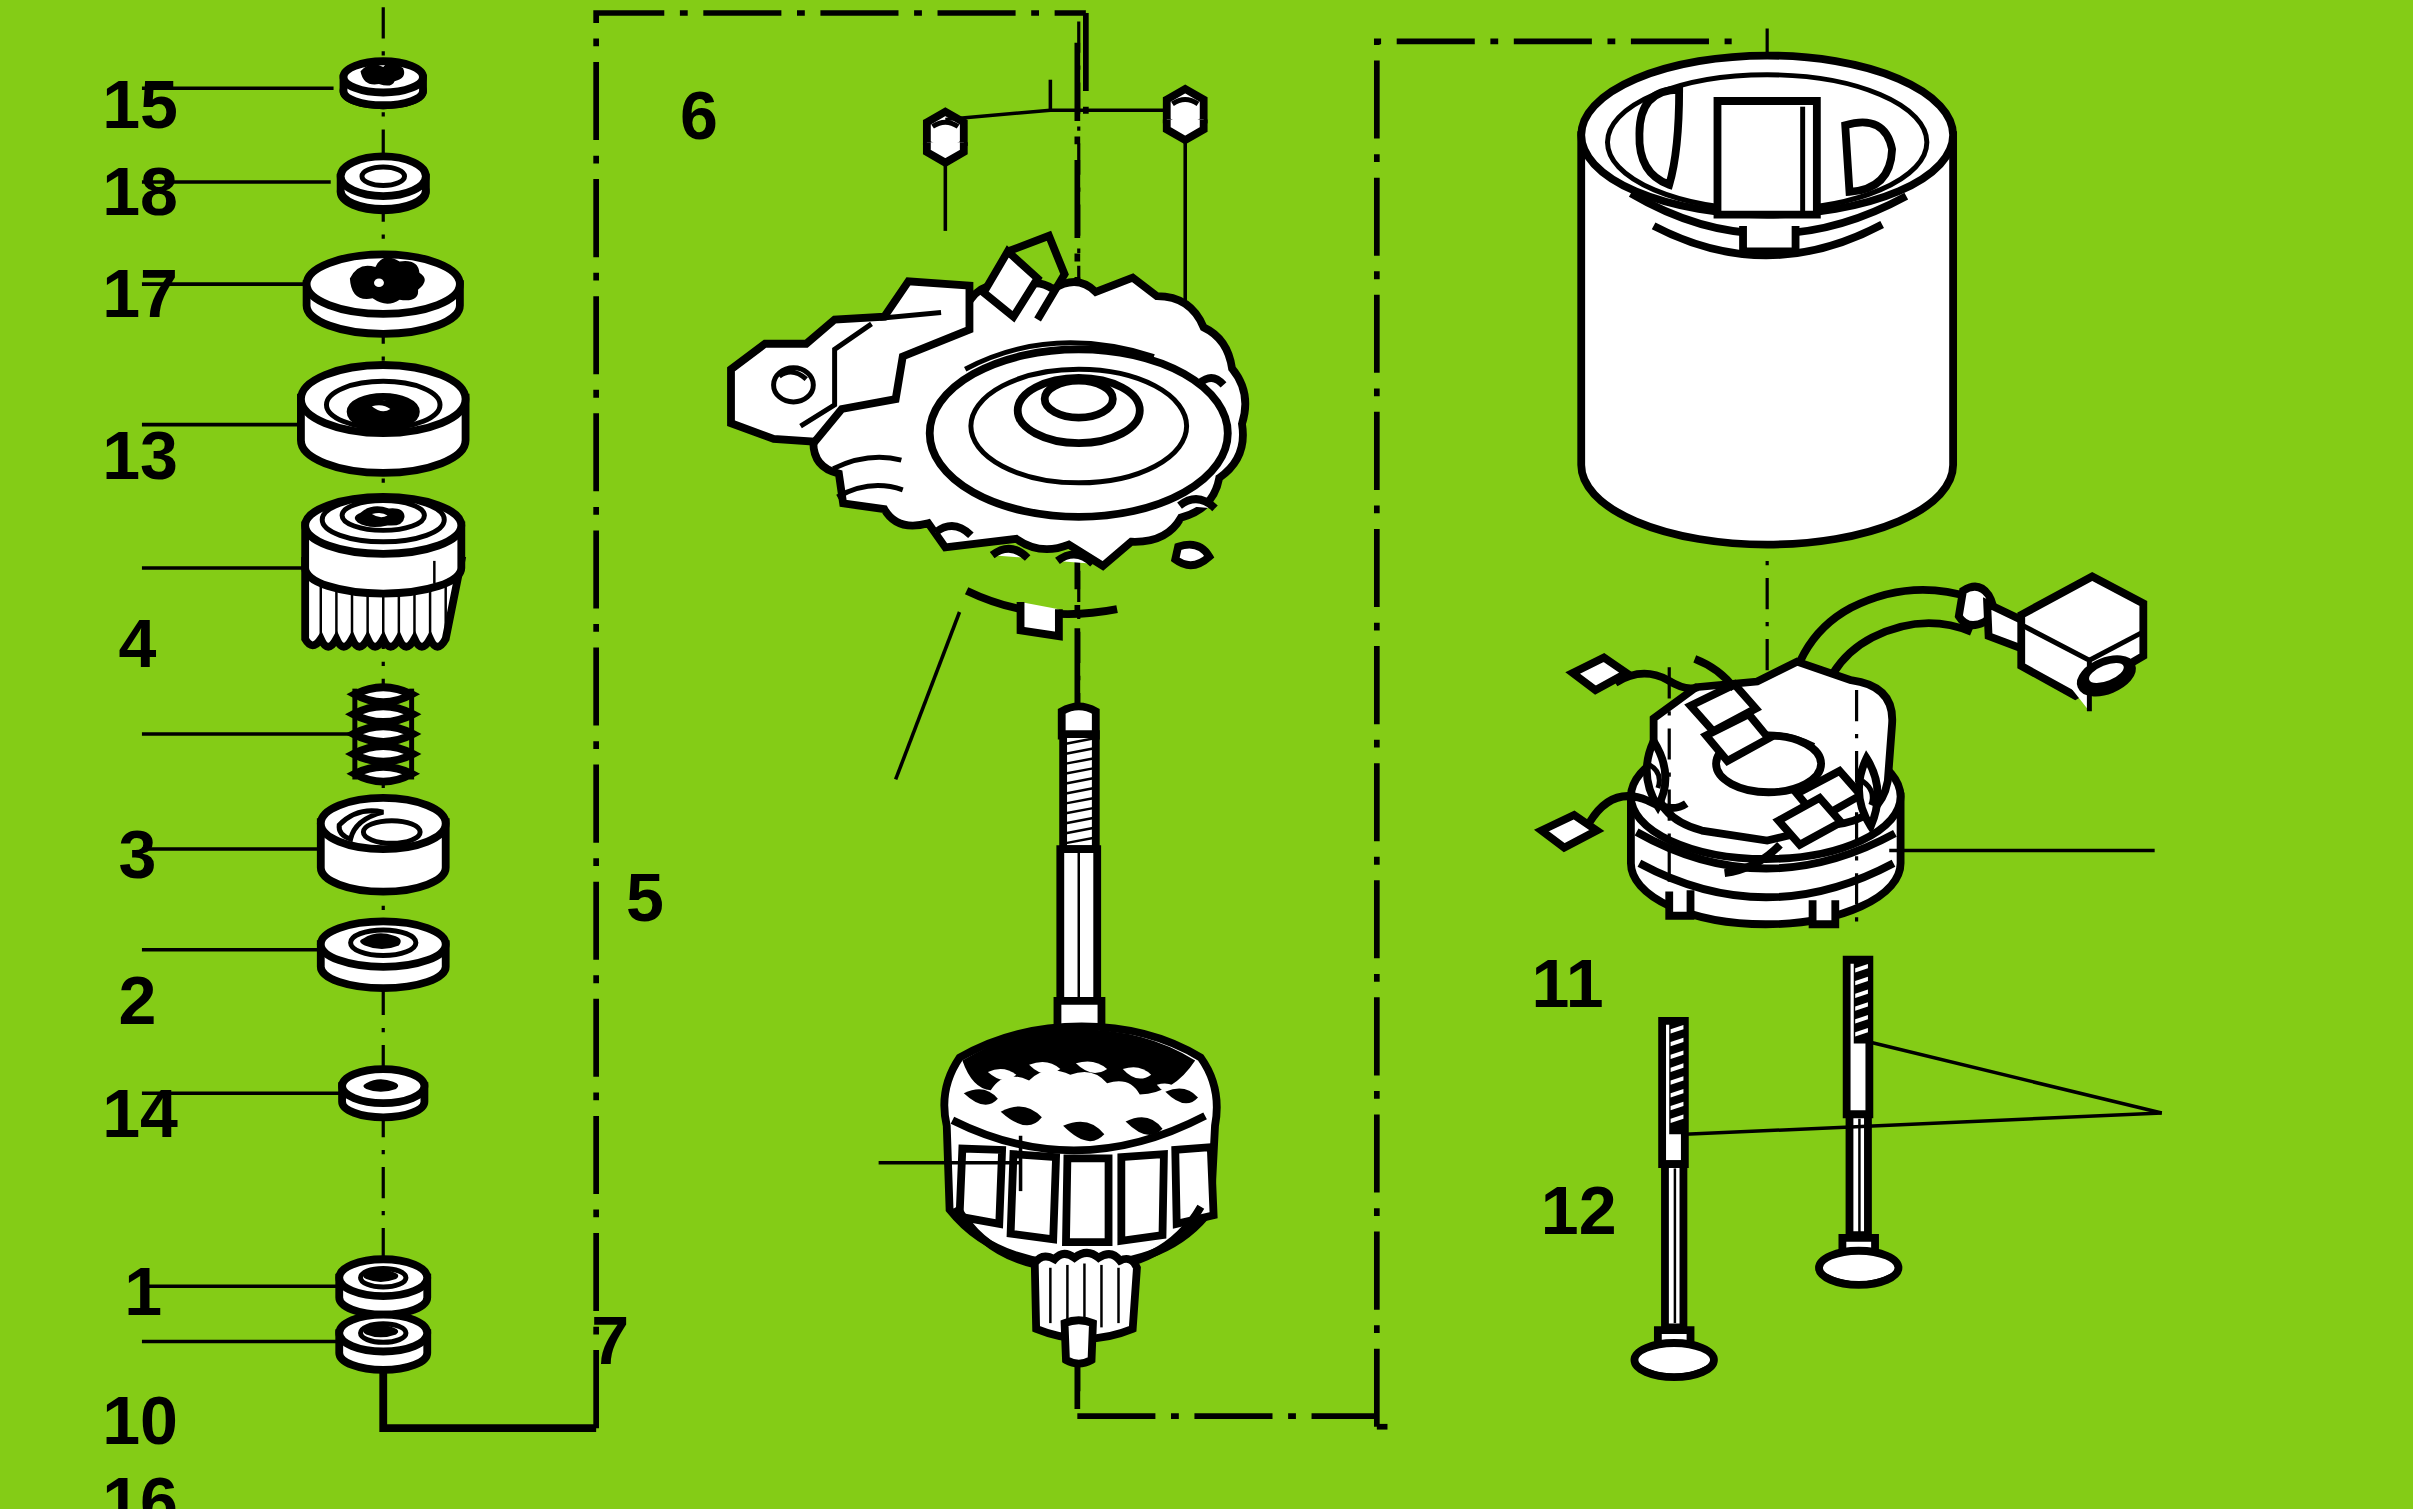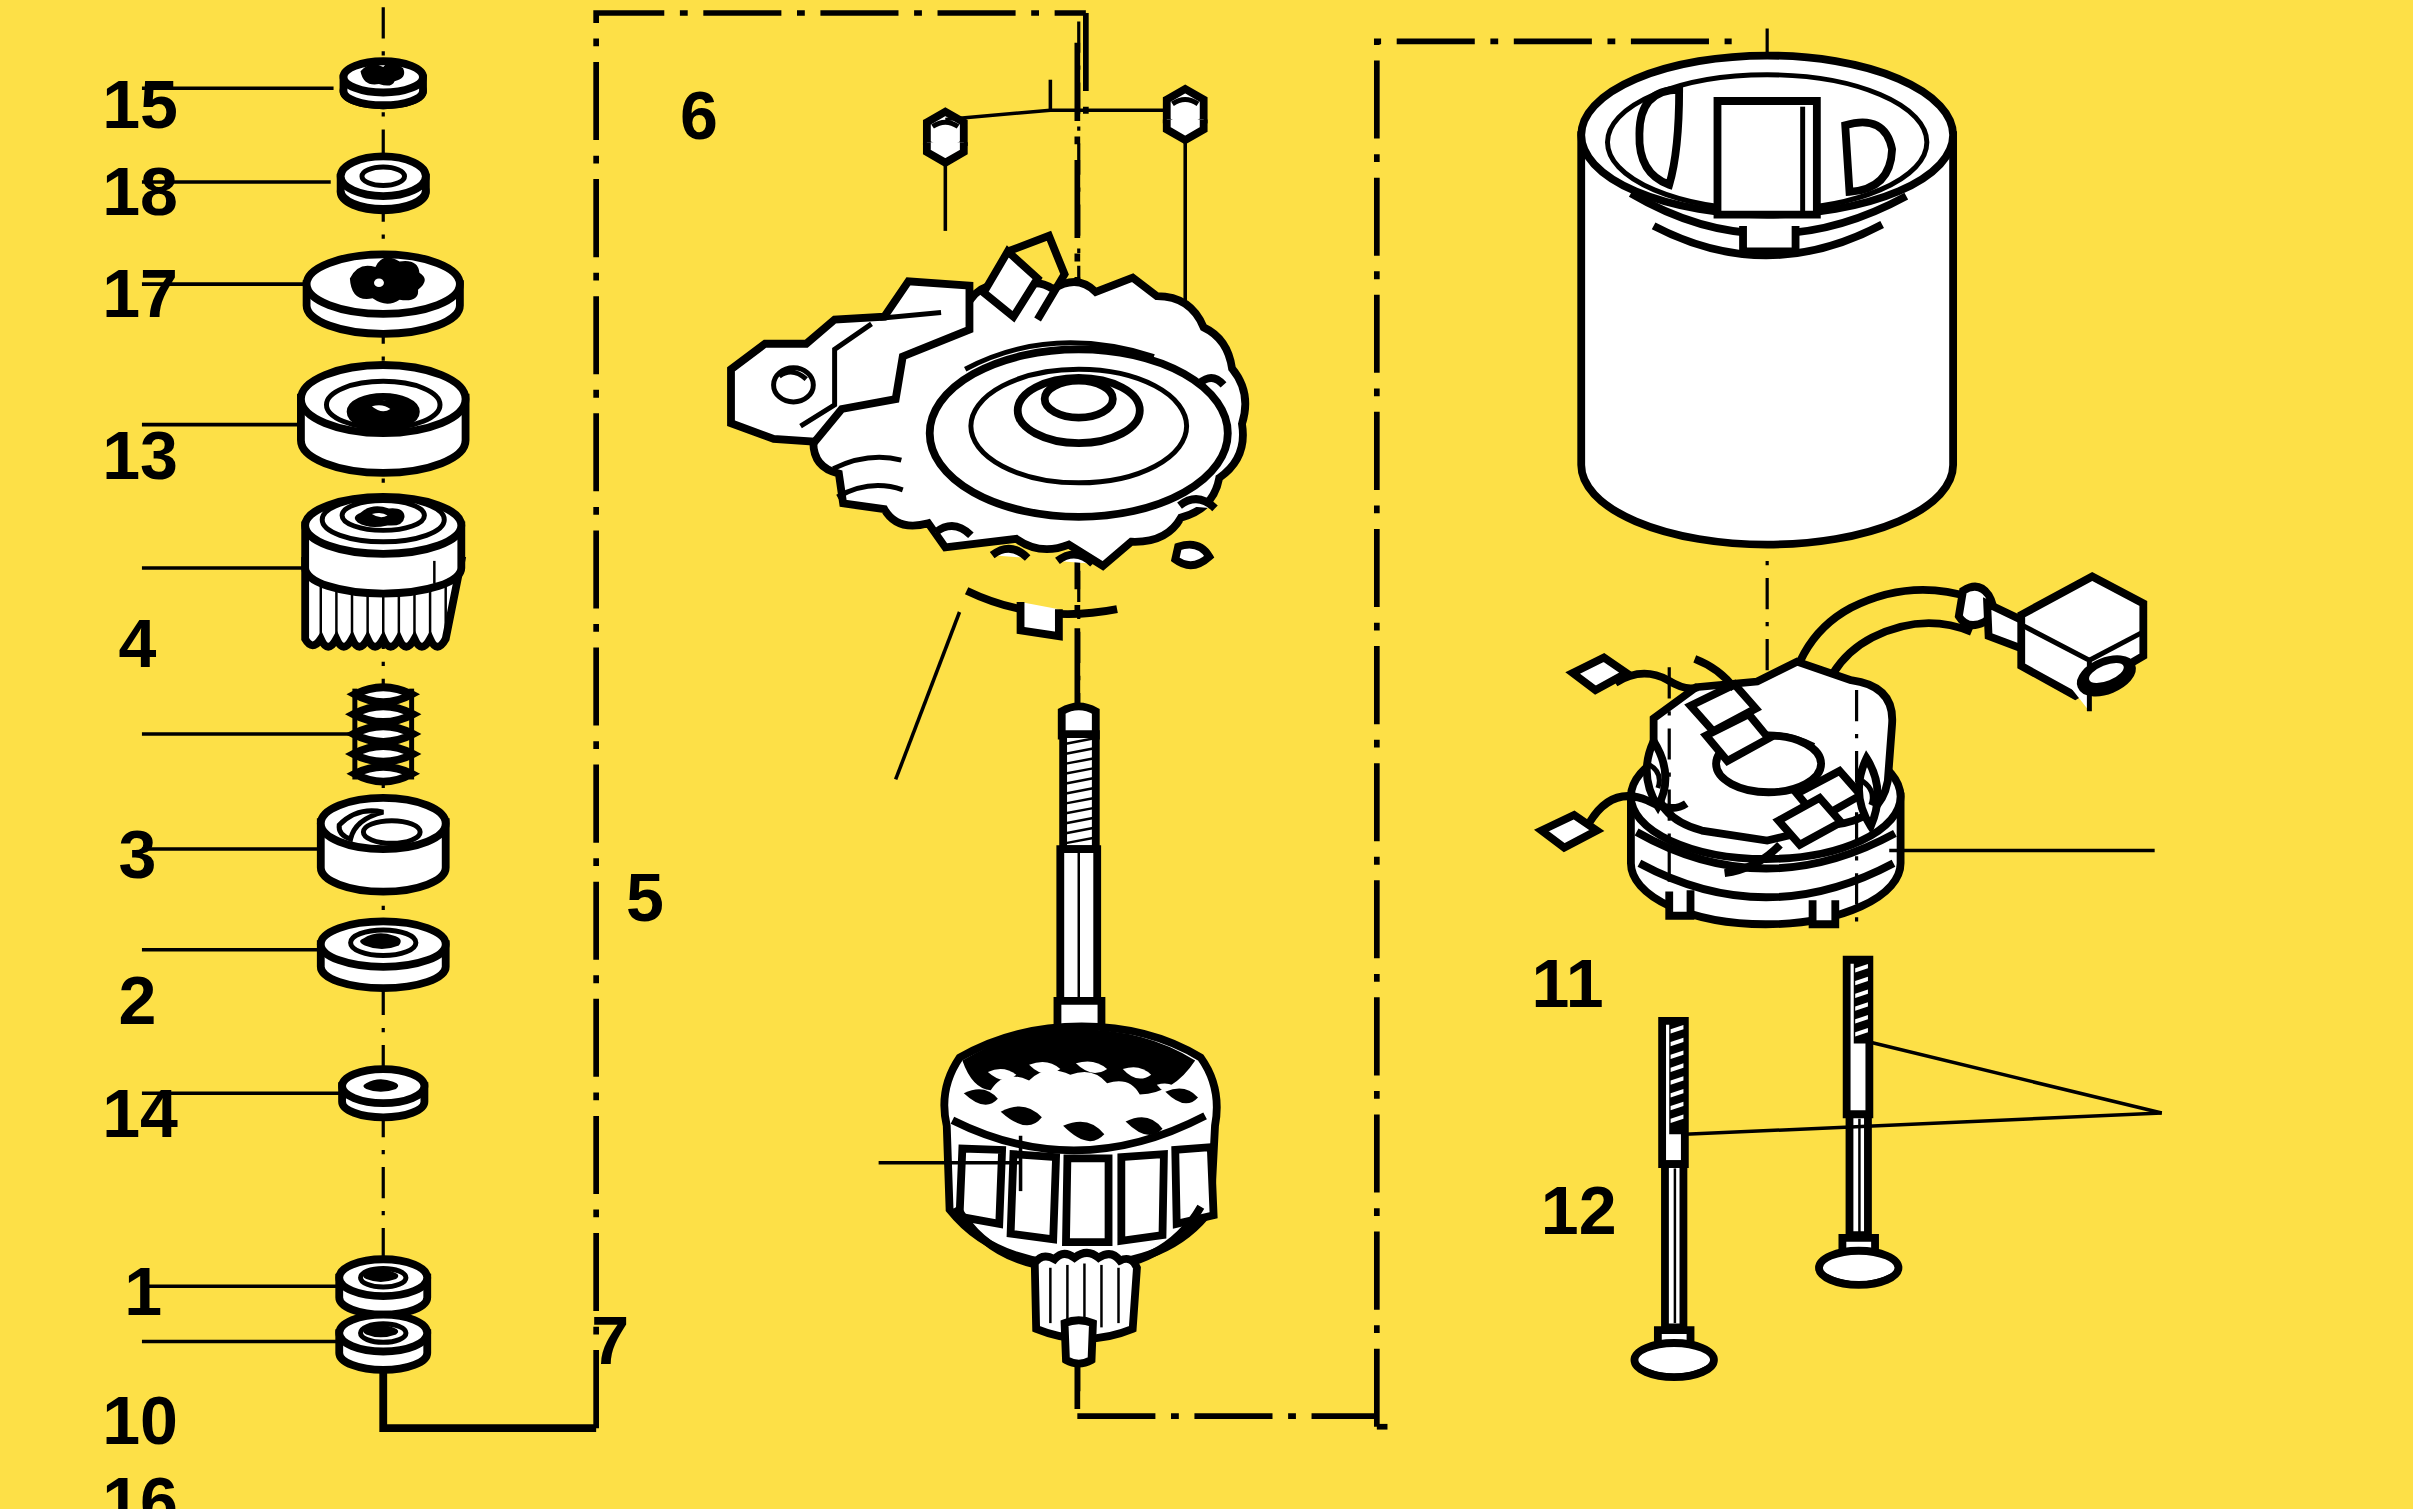--- a/index.html
+++ b/index.html
@@ -1,19 +1,19 @@
 <!DOCTYPE html>
 <html style="font-size:11.4px"><head>
 <meta charset="utf-8">
 <title>Starter Motor Exploded Parts Diagram</title>
 <style>
   html,body{margin:0;padding:0;background:#ffffff;}
   body{width:2413px;height:1510px;overflow:hidden;
        font-family:"Liberation Sans","DejaVu Sans",sans-serif;}
-  #stage{position:relative;width:2413px;height:1510px;background:#fde047;}
+  #stage{position:relative;width:2413px;height:1510px;background:#84cc16;}
   svg#diagram{position:absolute;left:0;top:0;width:2413px;height:1510px;}
   .lbl{font-family:"Liberation Sans","DejaVu Sans",sans-serif;
        font-size:96px;font-weight:700;fill:#000;}
   .ln{stroke:#000;stroke-width:5;fill:none;}
   .thick{stroke:#000;stroke-width:11;fill:none;}
   .med{stroke:#000;stroke-width:7;fill:none;}
   .hair{stroke:#000;stroke-width:3.5;fill:none;}
   .axis{stroke:#000;stroke-width:4.5;fill:none;
         stroke-dasharray:44 18 6 18;}
   .chain{stroke:#000;stroke-width:8;fill:none;

